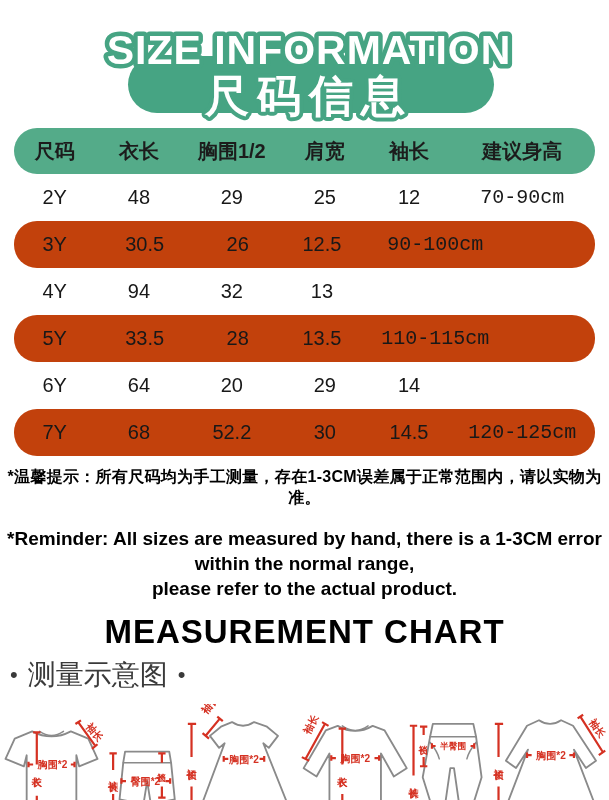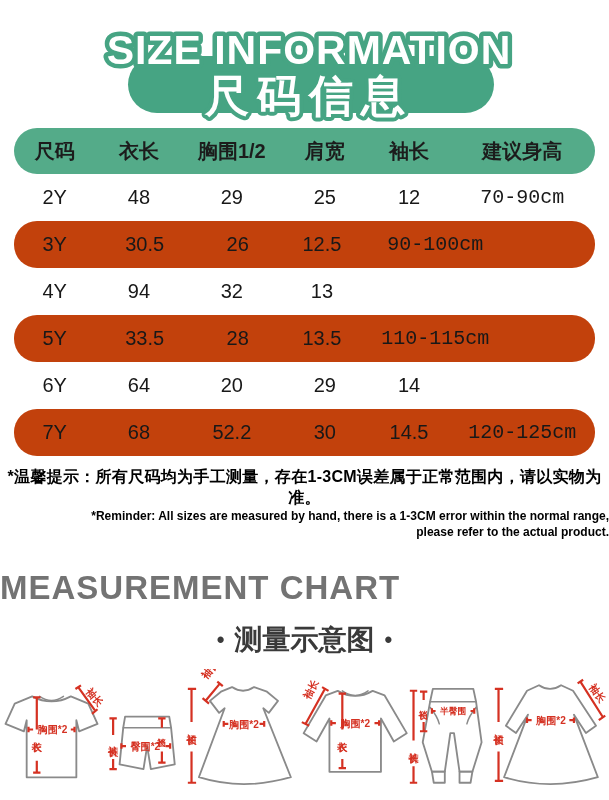--- a/index.html
+++ b/index.html
@@ -15,26 +15,26 @@
   .thead { display:flex; align-items:center; height:46px; background:#54ab89; border-radius:24px;
            font-weight:bold; font-size:20px; color:#1c1c1c; }
   .trow  { display:flex; align-items:center; height:47px; font-size:20px; color:#181818; }
   .trow.alt { background:#c2410c; border-radius:23px;align-items:center; }
   .c { text-align:center; }
   .c0{width:14%;} .c1{width:15%;} .c2{width:17%;} .c3{width:15%;} .c4{width:14%;} .c5{width:25%;font-family:Liberation Mono, monospace;}
 
   
   .notes { text-align:center; margin-top:11px; color:#000; }
   .note-zh { font-size:16px; font-weight:bold; letter-spacing:0.3px; }
-  .note-en { font-size:12px; font-weight:bold; line-height:1.32; margin-top:0;text-align:right; }
-
-  
-  .mc-title { font-size:33px; font-weight:900; color:#737373;
-              letter-spacing:1px; margin-top:28px; }
-  .mc-sub { text-align:center; font-size:28px; font-weight:bold; color:#3a3a3a; margin-top:14px; }
+  .note-en { font-size:19px; font-weight:bold; line-height:1.32; margin-top:17px; }
+
+  
+  .mc-title { text-align:center; font-size:33px; font-weight:900; color:#000000;
+              letter-spacing:1px; margin-top:12px; }
+  .mc-sub { text-align:left; font-size:28px; font-weight:normal; color:#3a3a3a; margin-top:5px; }
   .mc-sub .dot { font-size:22px; margin:0 10px; vertical-align:2px; }
 
   
   .diagrams { display:flex; justify-content:center; align-items:flex-end; margin-top:6px; height:134px; }
   .diagrams svg { display:block; }
   .g  { fill:#ffffff; stroke:#8a8a8a; stroke-width:2; stroke-linejoin:round; stroke-linecap:round; }
   .g2 { fill:none; stroke:#8a8a8a; stroke-width:1.6; stroke-linecap:round; }
   .r  { stroke:#d53122; stroke-width:2.4; fill:none; stroke-linecap:butt; }
   .rt { fill:#d53122; font-weight:bold; font-size:11px; font-family:"Liberation Sans","DejaVu Sans",sans-serif; }
   .rt.sm { font-size:9.5px; }

